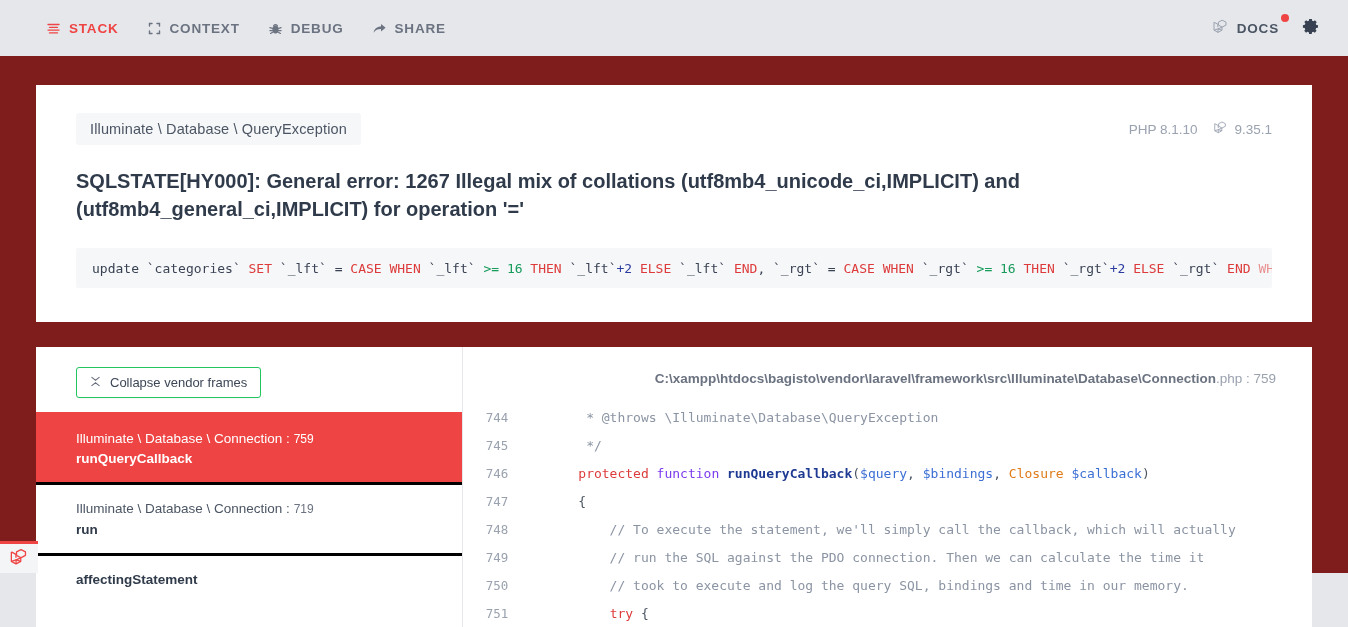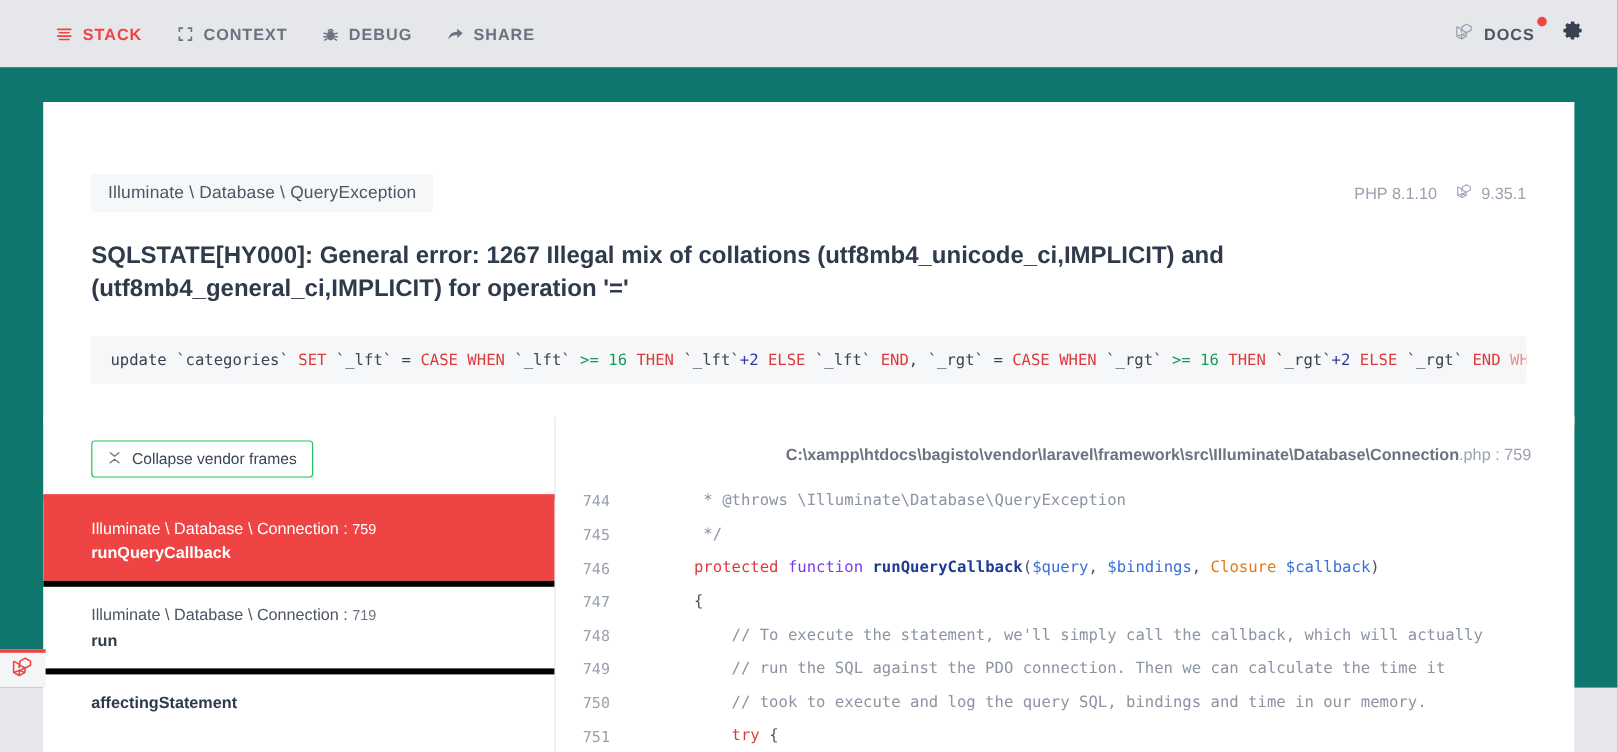--- a/index.html
+++ b/index.html
@@ -3,21 +3,21 @@
 <meta charset="utf-8">
 <title>Ignition Error Page</title>
 <style>
   * { box-sizing: border-box; margin: 0; padding: 0; }
   html, body {
     width: 1348px; height: 627px;
     background: #e5e7eb;
     font-family: "Liberation Sans", sans-serif;
     overflow: hidden;
   }
-  .app { position: relative; width: 1348px; height: 573px; background: #0f766e; }
+  .app { position: relative; width: 1348px; height: 573px; background: #7f1d1d; }
 
   
   .topbar {
     height: 56px; width: 100%;
     display: flex; align-items: center;
     padding: 0 22px 0 32px;
     background: #e5e7eb;
   }
   .nav-left { display: flex; align-items: center; gap: 0px; }
   .nav-item {
@@ -41,21 +41,21 @@
     position: absolute; top: -4px; right: -10px;
     width: 8px; height: 8px; border-radius: 50%; background: #ef4444;
   }
   .gear-btn { cursor: pointer; display: flex; align-items: center; color: #374151; }
 
   
   .exception-card {
     position: absolute; left: 36px; top: 85px; width: 1276px;
     background: #ffffff; padding: 28px 40px 34px 40px;
   }
-  .exc-row { display: flex; align-items: center; justify-content: space-between; margin-top: 32px; }
+  .exc-row { display: flex; align-items: center; justify-content: space-between; }
   .exc-class {
     display: inline-block;
     background: #f6f7f9;
     color: #4b5563;
     font-size: 14.5px;
     padding: 8px 14px;
     border-radius: 3px;
     letter-spacing: 0.01em;
   }
   .exc-versions { display: flex; align-items: center; gap: 16px; color: #9aa2af; font-size: 13.5px; }
@@ -95,21 +95,21 @@
   .collapse-wrap { padding: 20px 18px 14px 40px; }
   .collapse-btn {
     display: inline-flex; align-items: center; gap: 9px;
     background: #ffffff; border: 1px solid #22c55e;
     border-radius: 3px; padding: 7px 13px;
     font-size: 13px; color: #3c4656; cursor: pointer;
     box-shadow: 0 1px 2px rgba(0,0,0,0.04);
   }
   .frame {
     padding: 14px 20px 16px 40px;
-    border-top: 5px solid #000000;
+    border-top: 3px solid #000000;
     cursor: pointer;
   }
   .frame.active { background: #ef4444; border-top-color: #ef4444; }
   .frame-class { font-size: 13.5px; color: #4b5563; line-height: 1.5; }
   .frame-class .line-no { font-size: 12px; color: #6b7280; }
   .frame-method { font-size: 13.5px; font-weight: bold; color: #2f3a4a; margin-top: 2px; }
   .frame.active .frame-class,
   .frame.active .frame-class .line-no,
   .frame.active .frame-method { color: #ffffff; }
 

